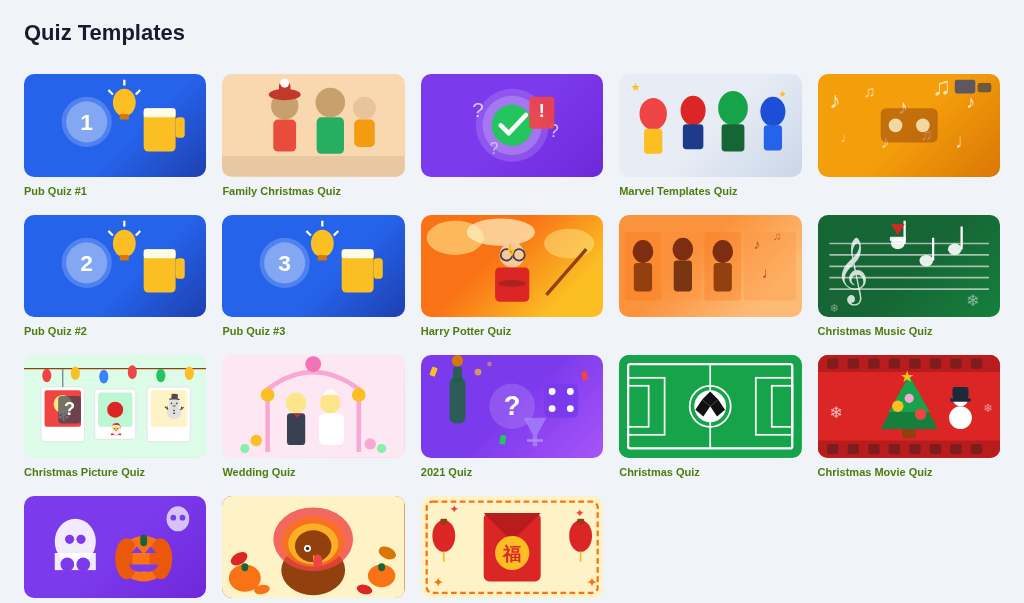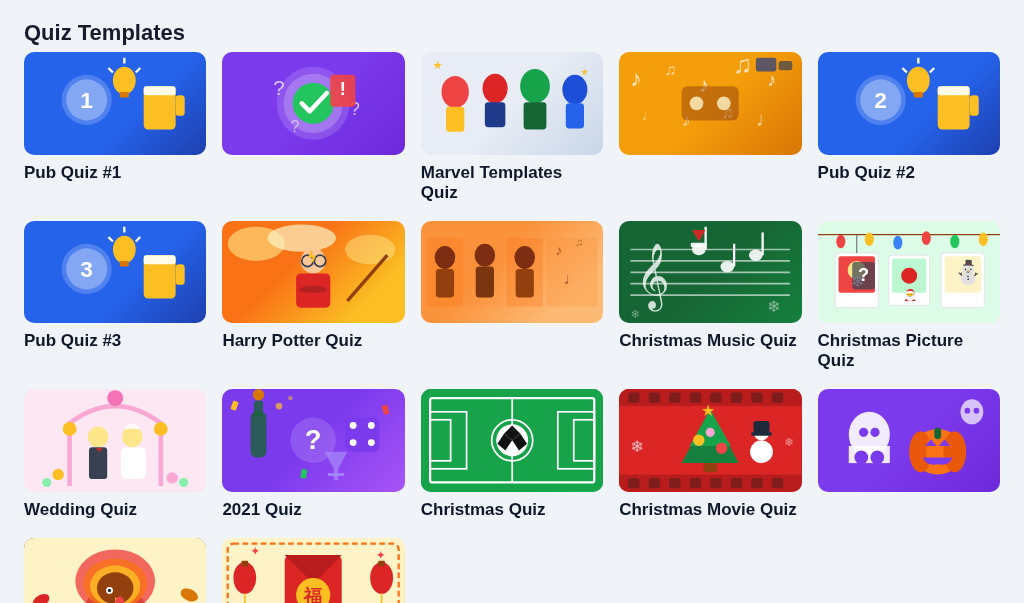--- a/index.html
+++ b/index.html
@@ -6,21 +6,21 @@
     body {
       background: #f0f4f8;
       font-family: -apple-system, BlinkMacSystemFont, 'Segoe UI', sans-serif;
       padding: 20px 24px;
       min-height: 603px;
     }
     h1 {
       font-size: 22px;
       font-weight: 700;
       color: #1a1a2e;
-      margin-bottom: 6px;
+      margin-bottom: 28px;
     }
     .grid {
       display: grid;
       grid-template-columns: repeat(5, 1fr);
       gap: 18px 16px;
     }
     .card {
       cursor: pointer;
       display: flex;
       flex-direction: column;
@@ -30,23 +30,23 @@
       aspect-ratio: 16/9;
       border-radius: 10px;
       overflow: hidden;
       margin-bottom: 8px;
       display: flex;
       align-items: center;
       justify-content: center;
       position: relative;
     }
     .card-label {
-      font-size: 17px;
+      font-size: 11px;
       font-weight: 600;
-      color: #0f172a;
+      color: #4d7c0f;
     }
 
     
 
     
     .thumb-pub1 { background: linear-gradient(135deg, #2563eb 60%, #1e40af); }
     
     .thumb-pub2 { background: linear-gradient(135deg, #2563eb 60%, #1e40af); }
     
     .thumb-pub3 { background: linear-gradient(135deg, #2563eb 60%, #1e40af); }
@@ -100,20 +100,44 @@
     <text x="55" y="49" text-anchor="middle" font-size="20" font-weight="bold" fill="white">1</text>
 
     <ellipse cx="88" cy="25" rx="10" ry="12" fill="#fbbf24"></ellipse>
     <rect x="84" y="35" width="8" height="5" rx="1" fill="#d97706"></rect>
     <line x1="88" y1="10" x2="88" y2="5" stroke="white" stroke-width="2"></line>
     <line x1="78" y1="18" x2="74" y2="14" stroke="white" stroke-width="2"></line>
     <line x1="98" y1="18" x2="102" y2="14" stroke="white" stroke-width="2"></line>
   </svg>
       </div>
       <span class="card-label">Pub Quiz #1</span>
+    </div>
+    <div class="card">
+      <div class="card-thumb thumb-xmas-family" style="position: relative;">
+        <svg viewBox="0 0 160 90" xmlns="http://www.w3.org/2000/svg" style="position: absolute; top: 0px; left: 0px; width: 100%; height: 100%;">
+
+    <rect x="0" y="0" width="160" height="90" fill="#f9d8b0"></rect>
+
+    <circle cx="55" cy="28" r="12" fill="#c8a06e"></circle>
+    <rect x="45" y="40" width="20" height="28" rx="4" fill="#e74c3c"></rect>
+
+    <ellipse cx="55" cy="18" rx="14" ry="5" fill="#c0392b"></ellipse>
+    <rect x="50" y="8" width="10" height="12" rx="2" fill="#c0392b"></rect>
+    <circle cx="55" cy="8" r="4" fill="white"></circle>
+
+    <circle cx="95" cy="25" r="13" fill="#c8a06e"></circle>
+    <rect x="83" y="38" width="24" height="32" rx="4" fill="#27ae60"></rect>
+
+    <circle cx="125" cy="30" r="10" fill="#e8c49a"></circle>
+    <rect x="116" y="40" width="18" height="24" rx="4" fill="#f39c12"></rect>
+
+    <rect x="0" y="72" width="160" height="18" fill="#e8c8a0"></rect>
+  </svg>
+      </div>
+      <span class="card-label">Family Christmas Quiz</span>
     </div>
     <div class="card">
       <div class="card-thumb thumb-general" style="position: relative;">
         <svg viewBox="0 0 160 90" xmlns="http://www.w3.org/2000/svg" style="position: absolute; top: 0px; left: 0px; width: 100%; height: 100%;">
 
     <circle cx="80" cy="45" r="32" fill="white" opacity="0.15"></circle>
     <circle cx="80" cy="45" r="26" fill="white" opacity="0.2"></circle>
 
     <text x="45" y="38" font-size="18" fill="white" opacity="0.7">?</text>
     <text x="112" y="55" font-size="16" fill="white" opacity="0.7">?</text>

